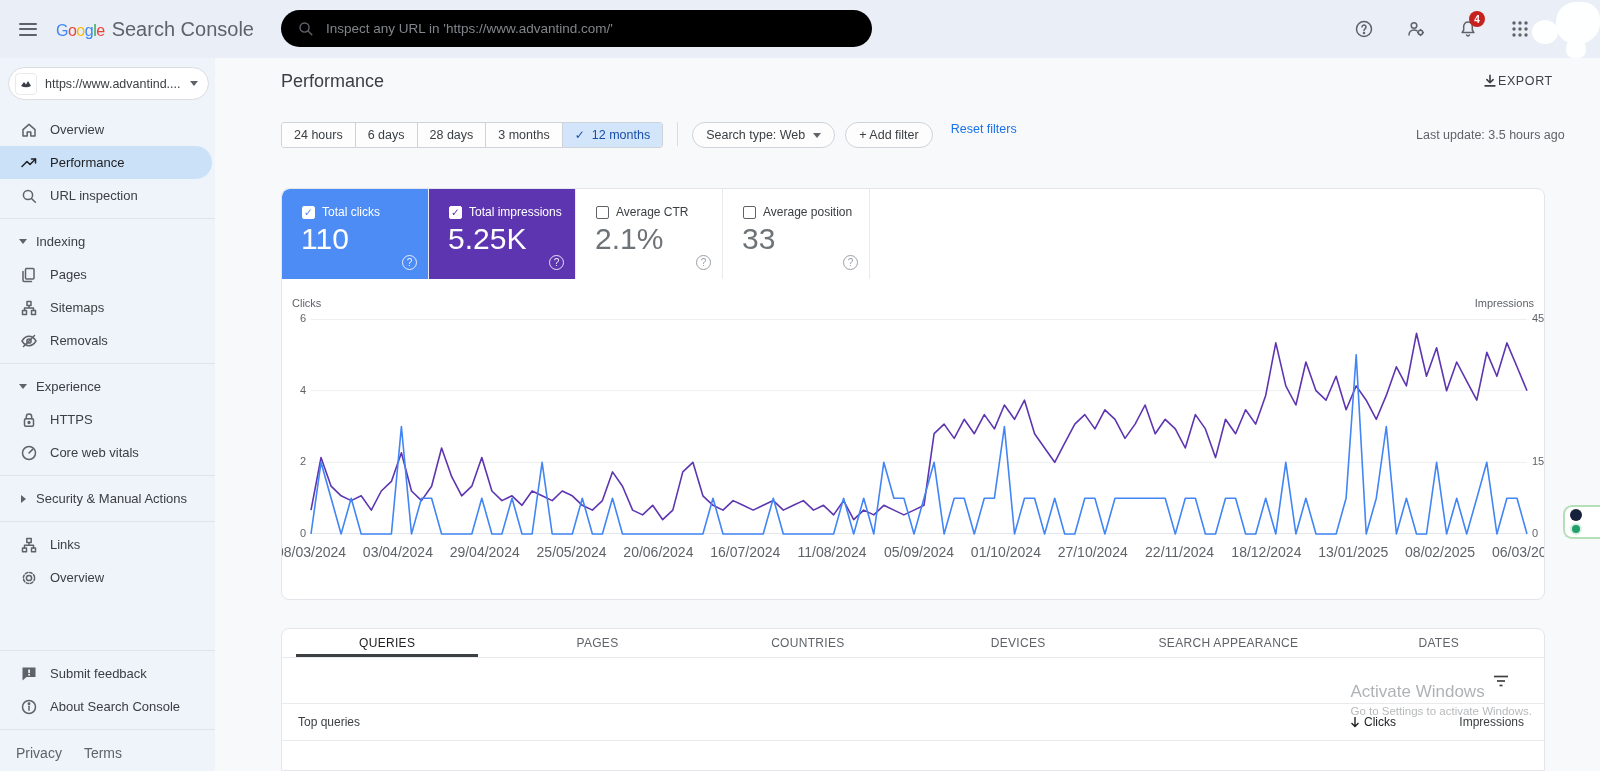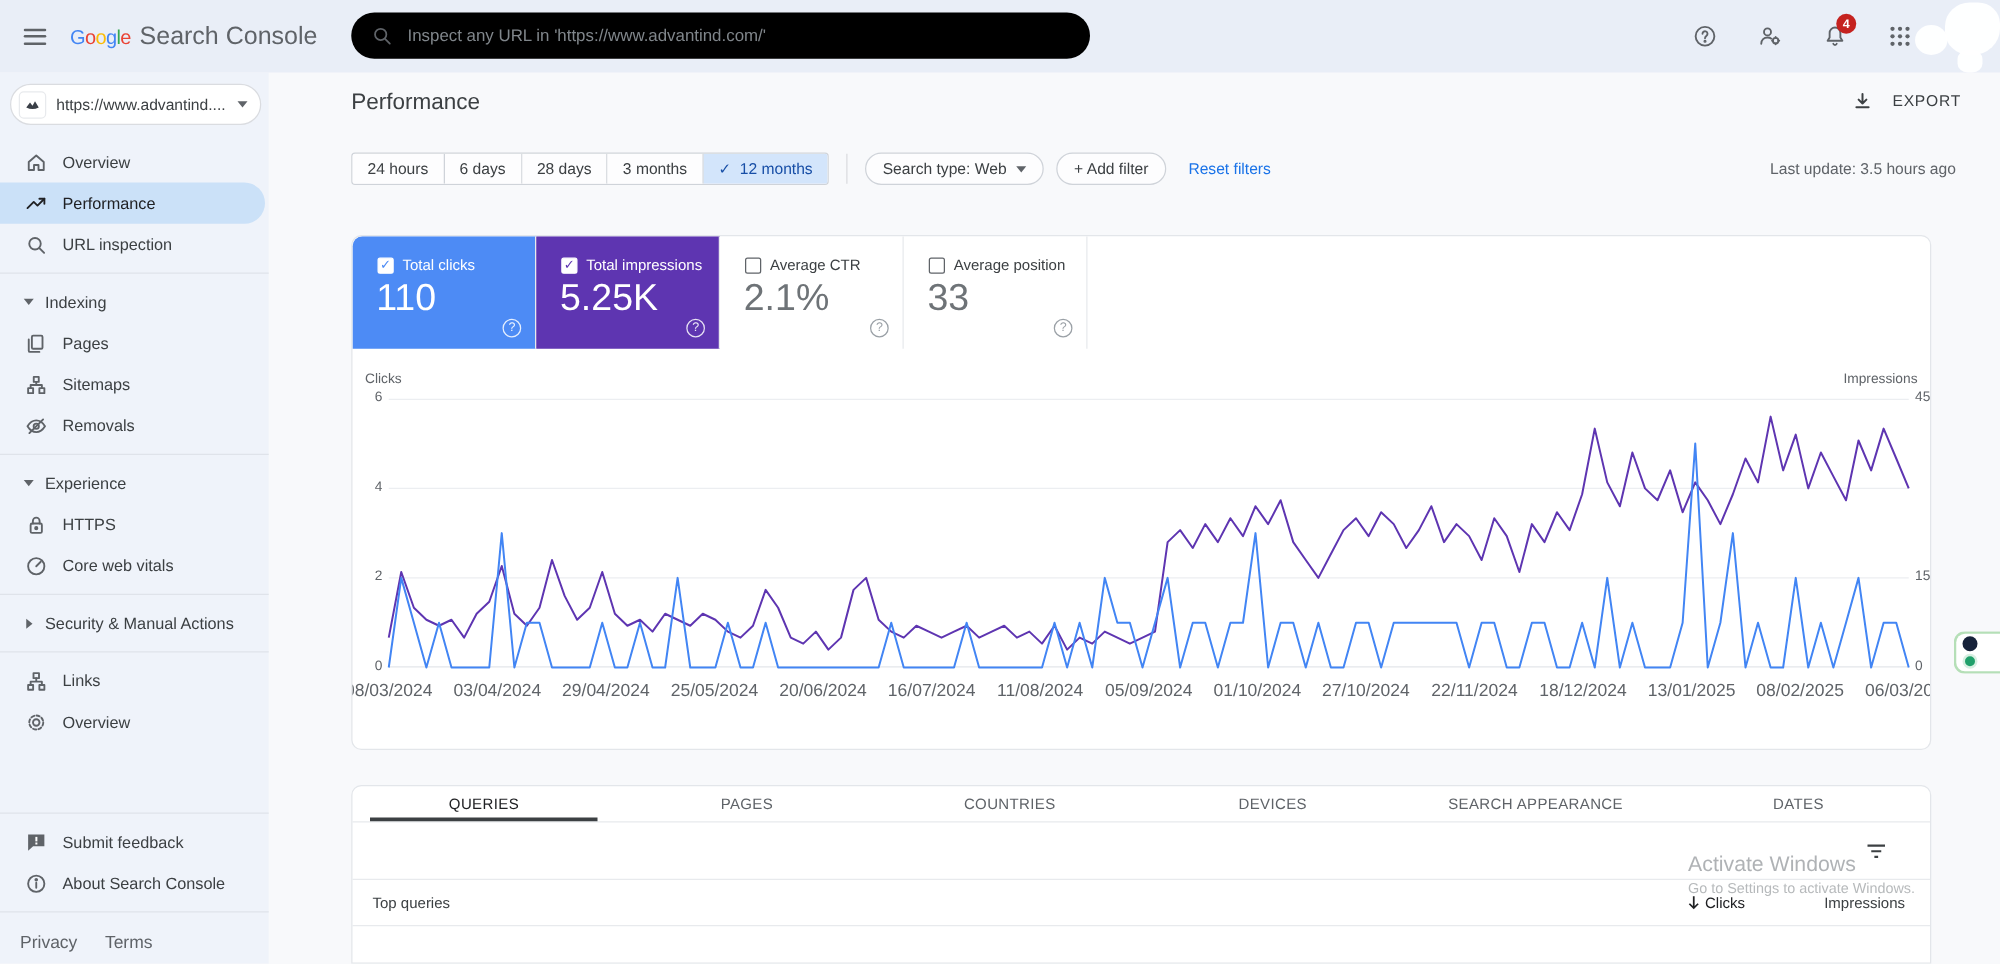--- a/index.html
+++ b/index.html
@@ -37,24 +37,24 @@
   .nav-item.sel { background:#cbe1f8; border-radius:0 20px 20px 0; width:212px; font-weight:500; color:#202124; }
   .sec-head { height:33px; display:flex; align-items:center; padding-left:14px; cursor:pointer; font-size:13px; color:#3c4043; }
   .sec-head .cw { width:18px; display:flex; justify-content:center; margin-right:4px; }
   .sb-div { height:1px; background:#dfe3ea; margin:6px 0 6px 0; }
   .sidebar-bottom { margin-top:auto; }
   .footer-links { display:flex; gap:22px; padding:9px 0 10px 16px; }
   .footer-links span { font-size:14px; color:#5f6368; cursor:pointer; }
 
   
   .page-title { position:absolute; left:281px; top:71px; font-size:18px; color:#3c4043; z-index:5; }
-  .export-btn { position:absolute; left:1482px; top:73px; display:flex; align-items:center; gap:16px; cursor:pointer; z-index:5; }
+  .export-btn { position:absolute; left:1482px; top:73px; display:flex; align-items:center; gap:0; cursor:pointer; z-index:5; }
   .export-btn span { font-size:12.5px; font-weight:500; letter-spacing:.6px; color:#3c4043; }
 
-  .filters { position:absolute; left:281px; top:122px; height:26px; display:flex; align-items:center; z-index:5; }
+  .filters { position:absolute; left:281px; top:122px; height:26px; display:flex; z-index:5; }
   .seg { display:flex; border:1px solid #cfd3d9; border-radius:3px; overflow:hidden; background:#fdfdfe; }
   .seg .s { height:24px; padding:0 12px; font-size:12.5px; color:#3c4043; display:flex; align-items:center; border-right:1px solid #cfd3d9; cursor:pointer; background:#fdfdfe; }
   .seg .s:last-child { border-right:none; }
   .seg .s.on { background:#d3e5fb; font-weight:500; color:#174ea6; }
   .seg .s.on .chk { margin-right:7px; font-size:12px; color:#174ea6; }
   .v-div { width:1px; height:24px; background:#dadce0; margin:0 14px; }
   .chip { height:26px; border:1px solid #cfd3d9; border-radius:14px; background:#fdfdfe; display:flex; align-items:center; padding:0 13px; font-size:12.5px; color:#3c4043; cursor:pointer; gap:8px; }
   .chip + .chip { margin-left:10px; }
   .reset { margin-left:18px; font-size:12.5px; color:#1a73e8; font-weight:500; cursor:pointer; }
   .last-update { position:absolute; left:1416px; top:128px; font-size:12.5px; color:#5f6368; z-index:5; }

